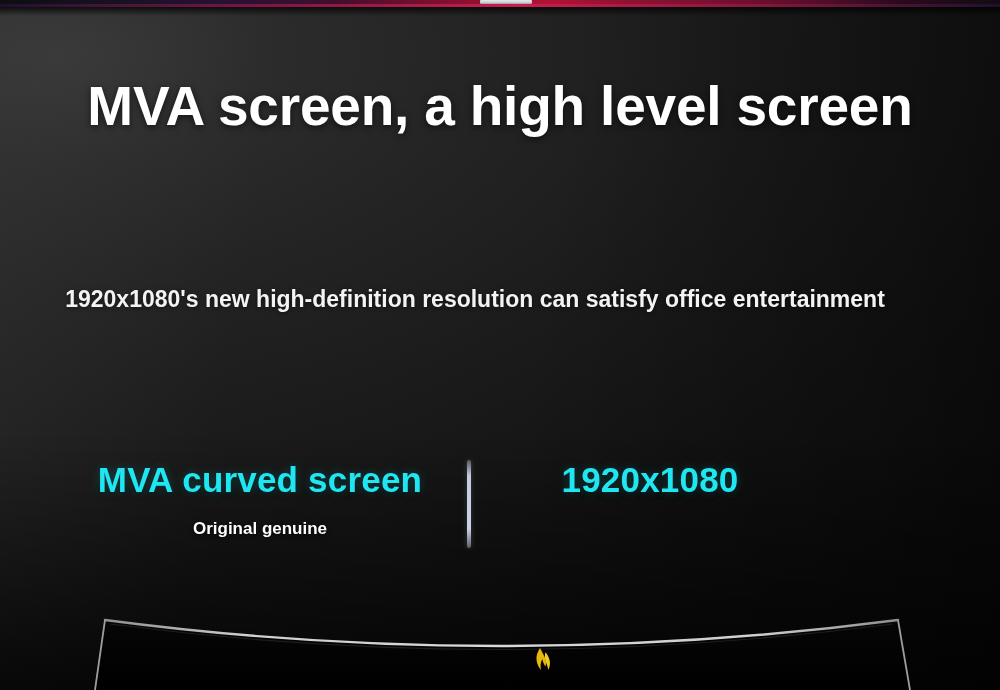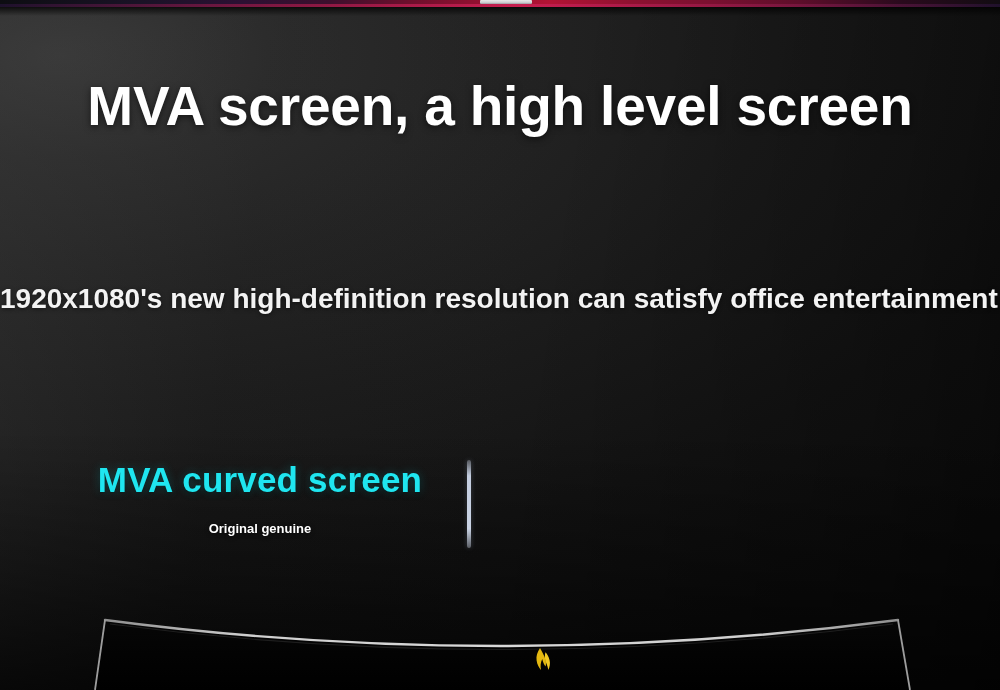--- a/index.html
+++ b/index.html
@@ -107,24 +107,25 @@
   }
 
   
   .paragraph {
     position: absolute;
     top: 276px;
     left: 0;
     width: 880px;
     text-align: center;
     color: #f3f3f3;
-    font-size: 28px;
+    font-size: 23px;
     font-weight: bold;
     line-height: 46px;
     text-shadow: 0 1px 4px rgba(0,0,0,0.55);
+    padding-left: 35px;
   }
   .paragraph .line { display: block; white-space: nowrap; }
 
   
   .features {
     position: absolute;
     top: 458px;
     left: 0;
     width: 1000px;
     height: 100px;
@@ -144,21 +145,21 @@
     font-weight: bold;
     line-height: 44px;
     letter-spacing: 0.2px;
     text-shadow: 0 0 10px rgba(31,230,240,0.25), 0 2px 5px rgba(0,0,0,0.55);
     white-space: nowrap;
   }
   .feature-sub {
     display: block;
     margin-top: 14px;
     color: #ffffff;
-    font-size: 13px;
+    font-size: 17px;
     font-weight: bold;
     line-height: 26px;
     text-shadow: 0 1px 4px rgba(0,0,0,0.6);
     white-space: nowrap;
   }
 
   .feature-divider {
     position: absolute;
     left: 467px;
     top: 2px;
@@ -204,20 +205,21 @@
   <div class="features">
 
     <div class="feature feature-left">
       <span class="feature-title">MVA curved screen</span>
       <span class="feature-sub">Original genuine</span>
     </div>
 
     <div class="feature-divider"></div>
 
     <div class="feature feature-right">
+      <span class="feature-title">1920x1080</span>
     </div>
 
   </div>
 
   <div class="monitor">
     <svg width="1000" height="110" viewBox="0 0 1000 110" xmlns="http://www.w3.org/2000/svg" aria-hidden="true">
       <defs>
         <linearGradient id="bezelGrad" x1="0" y1="0" x2="1" y2="0">
           <stop offset="0" stop-color="#8e8e8e"></stop>
           <stop offset="0.18" stop-color="#cfcfcf"></stop>

